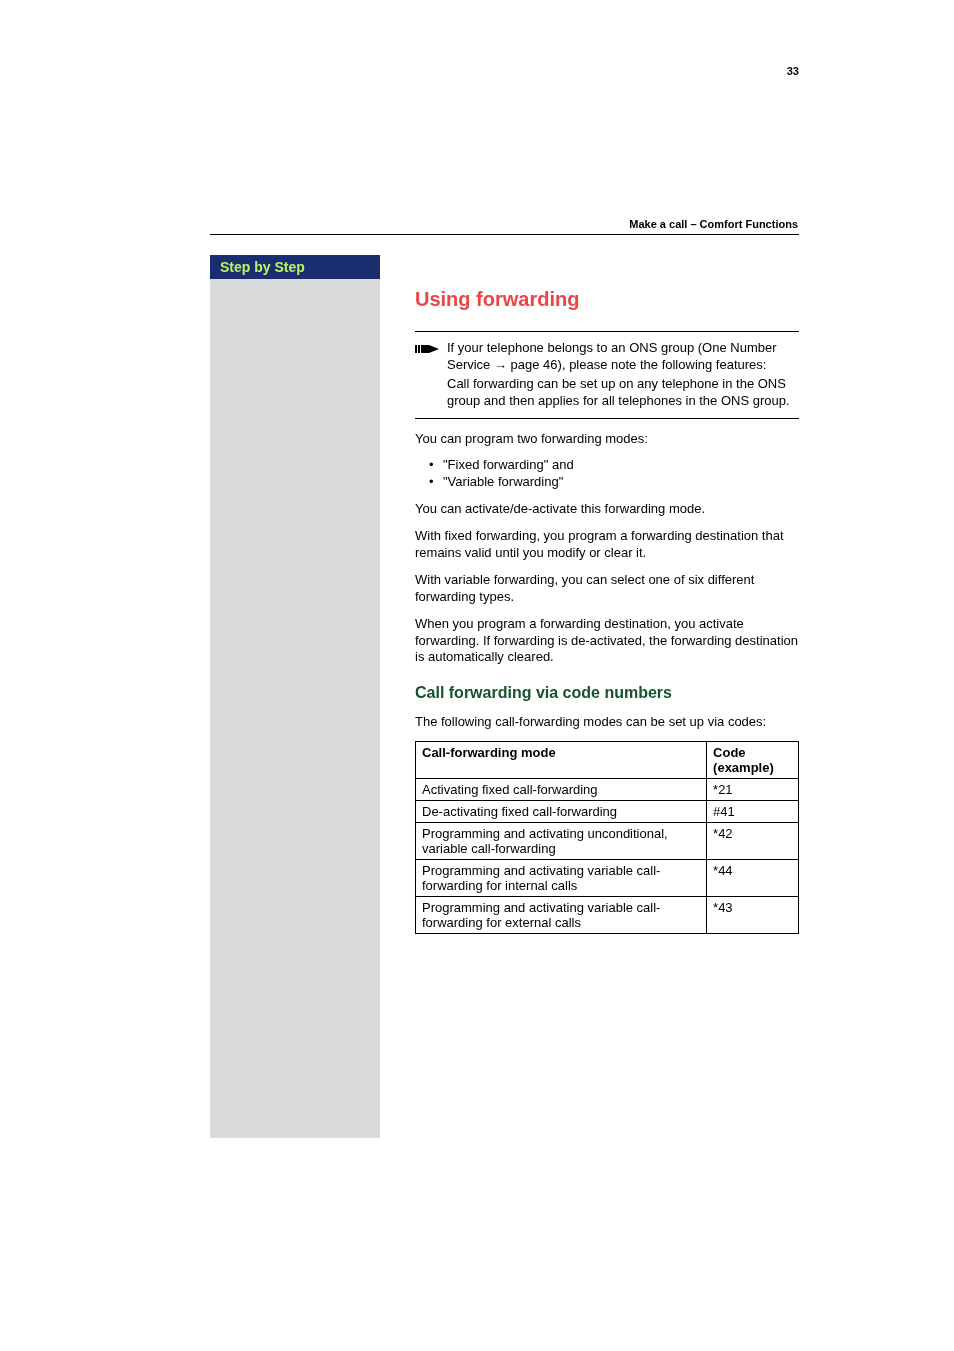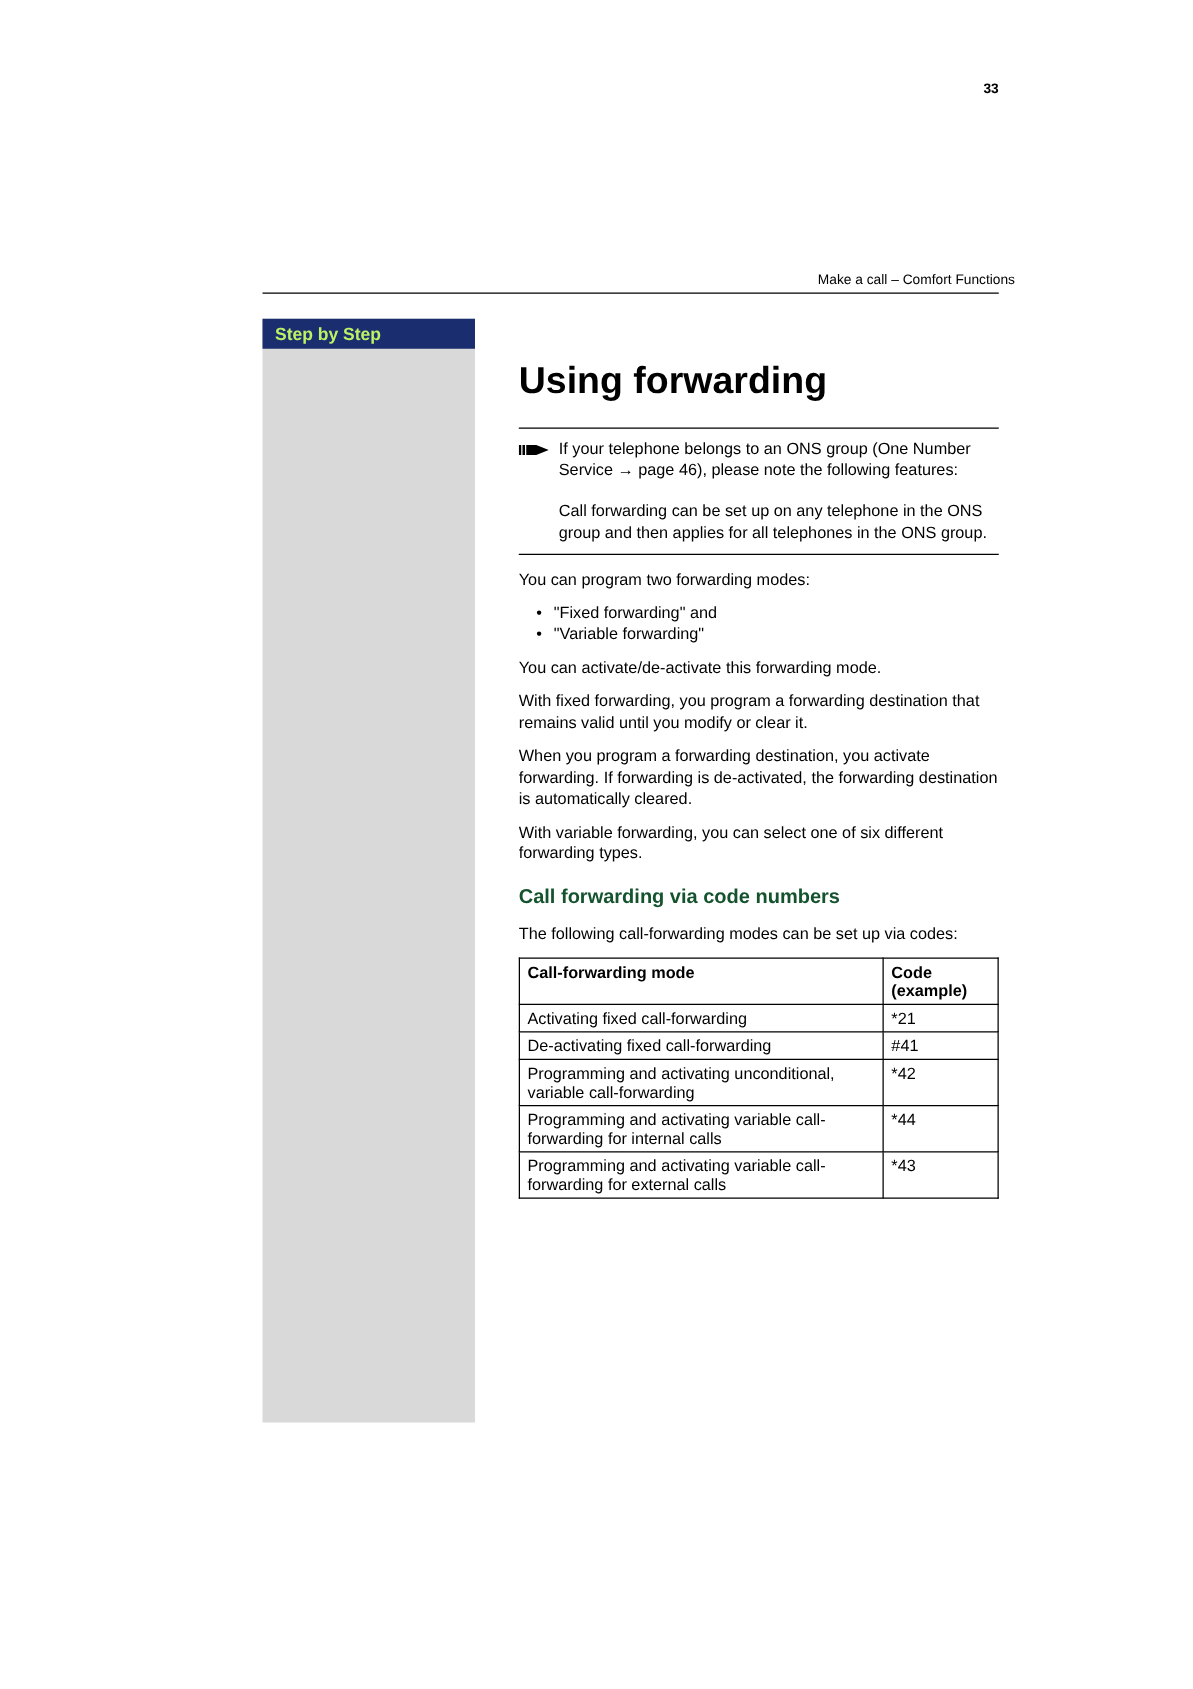--- a/index.html
+++ b/index.html
@@ -22,23 +22,23 @@
       position: absolute;
       top: 234px;
       left: 210px;
       right: 155px;
       height: 1px;
       background: #000;
     }
     .header-text {
       position: absolute;
       top: 218px;
-      right: 142px;
+      right: 156px;
       font-size: 11px;
-      font-weight: normal;
+      font-weight: bold;
       margin-left: 28px;
     }
     .sidebar-box {
       position: absolute;
       top: 255px;
       left: 210px;
       width: 170px;
       height: 883px;
       background: #d9d9d9;
     }
@@ -53,22 +53,22 @@
       font-weight: bold;
       padding: 4px 10px;
     }
     .content {
       position: absolute;
       top: 288px;
       left: 415px;
       right: 155px;
     }
     h1 {
-      color: #000000;
-      font-size: 30px;
+      color: #ef4444;
+      font-size: 20px;
       font-weight: bold;
       margin-bottom: 20px;
     }
     .note-box {
       border-top: 1px solid #000;
       border-bottom: 1px solid #000;
       padding: 8px 0;
       margin-bottom: 12px;
       display: flex;
       gap: 8px;
@@ -81,21 +81,21 @@
     }
     .note-icon svg {
       width: 100%;
       height: 100%;
     }
     .note-content {
       font-size: 13px;
       line-height: 1.3;
     }
     .note-content p {
-      margin-bottom: 16px;
+      margin-bottom: 2px;
     }
     .note-content p:last-child {
       margin-bottom: 0;
     }
     p.body-text {
       font-size: 13px;
       line-height: 1.3;
       margin-bottom: 10px;
     }
     ul {
@@ -183,22 +183,22 @@
     </div>
 
     <p class="body-text">You can program two forwarding modes:</p>
     <ul>
       <li>"Fixed forwarding" and</li>
       <li>"Variable forwarding"</li>
     </ul>
 
     <p class="body-text">You can activate/de-activate this forwarding mode.</p>
     <p class="body-text">With fixed forwarding, you program a forwarding destination that remains valid until you modify or clear it.</p>
+    <p class="body-text">With variable forwarding, you can select one of six different forwarding types.</p>
     <p class="body-text">When you program a forwarding destination, you activate forwarding. If forwarding is de-activated, the forwarding destination is automatically cleared.</p>
-    <p class="body-text">With variable forwarding, you can select one of six different forwarding types.</p>
 
     <h2>Call forwarding via code numbers</h2>
 
     <p class="body-text">The following call-forwarding modes can be set up via codes:</p>
 
     <table>
       <thead>
         <tr>
           <th class="th-mode">Call-forwarding mode</th>
           <th class="th-code">Code (example)</th>

